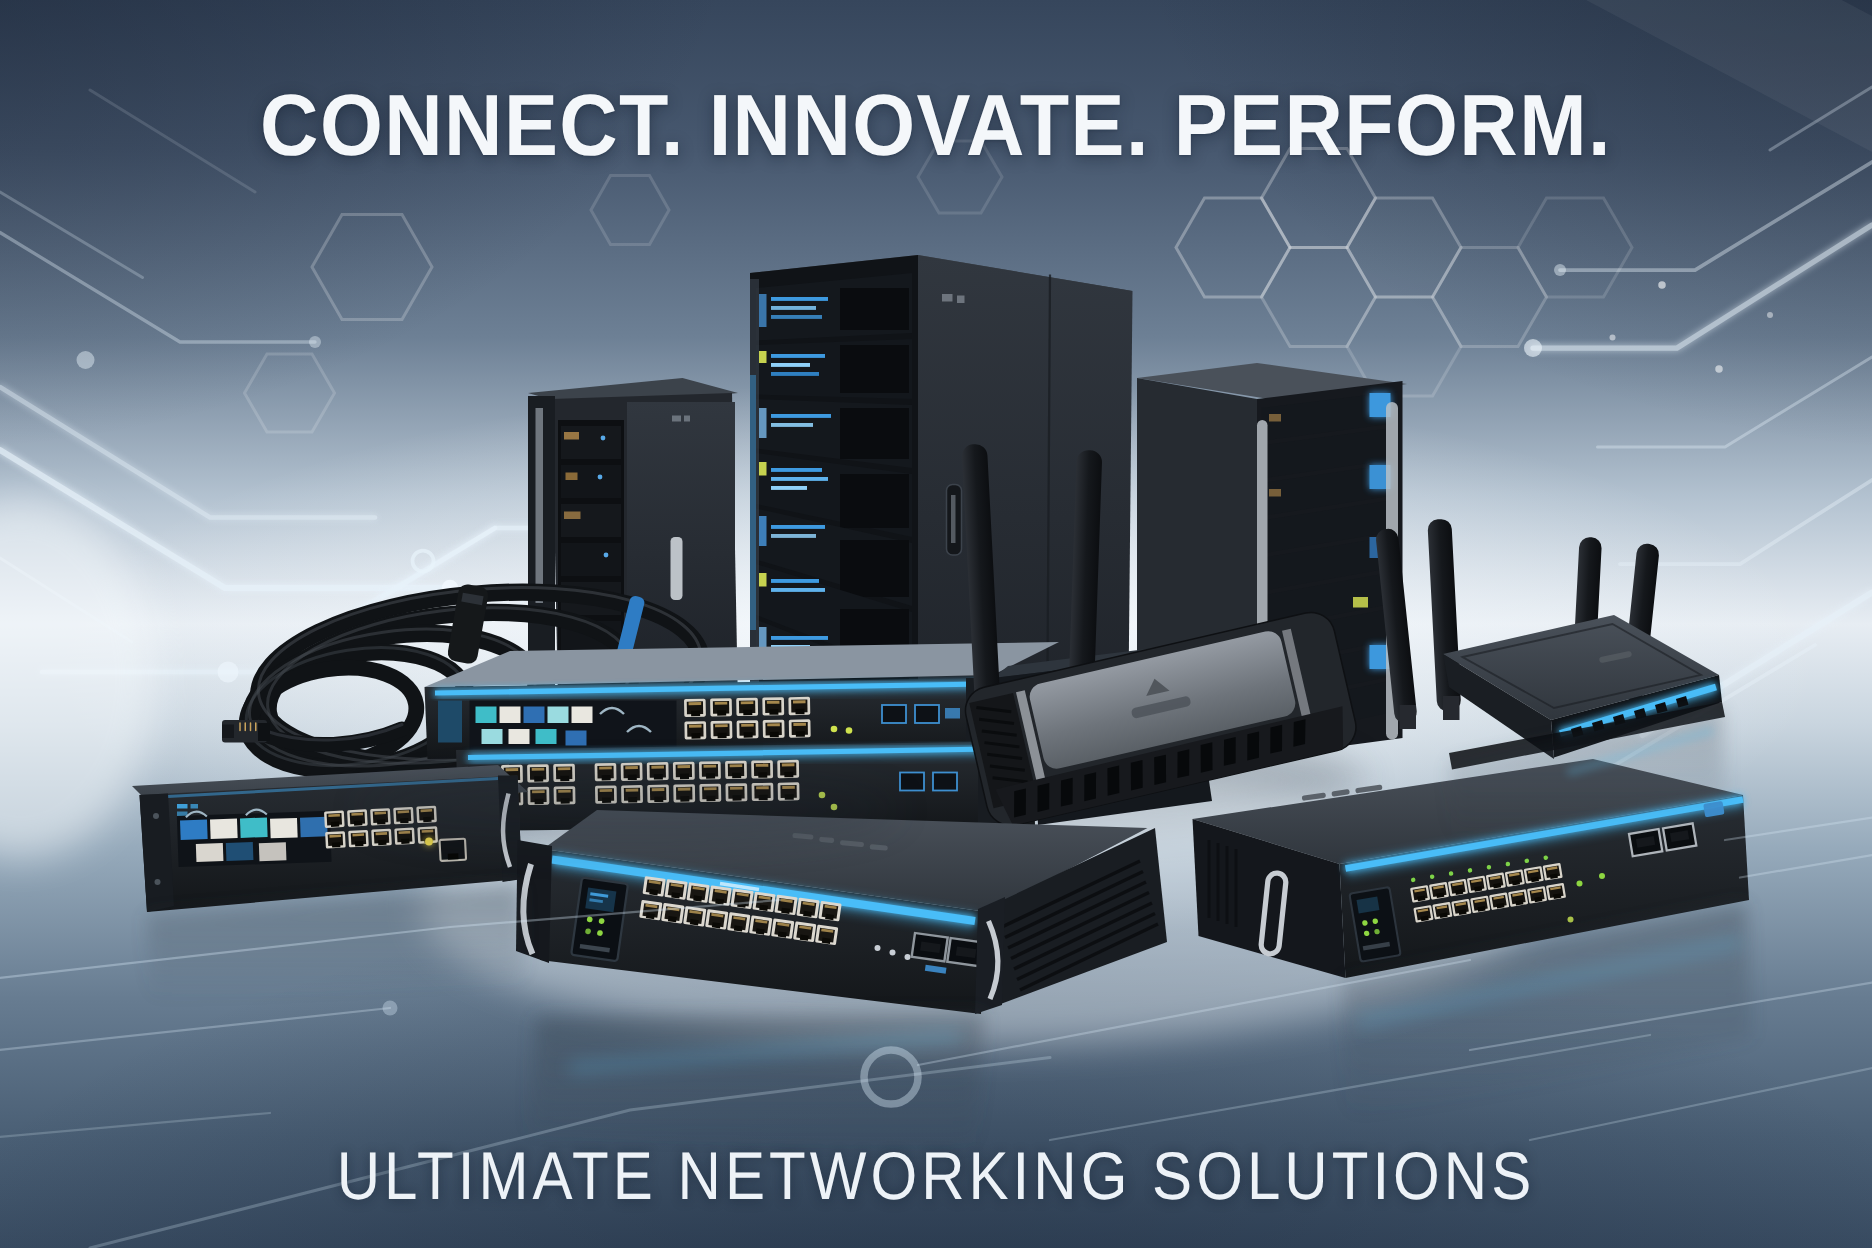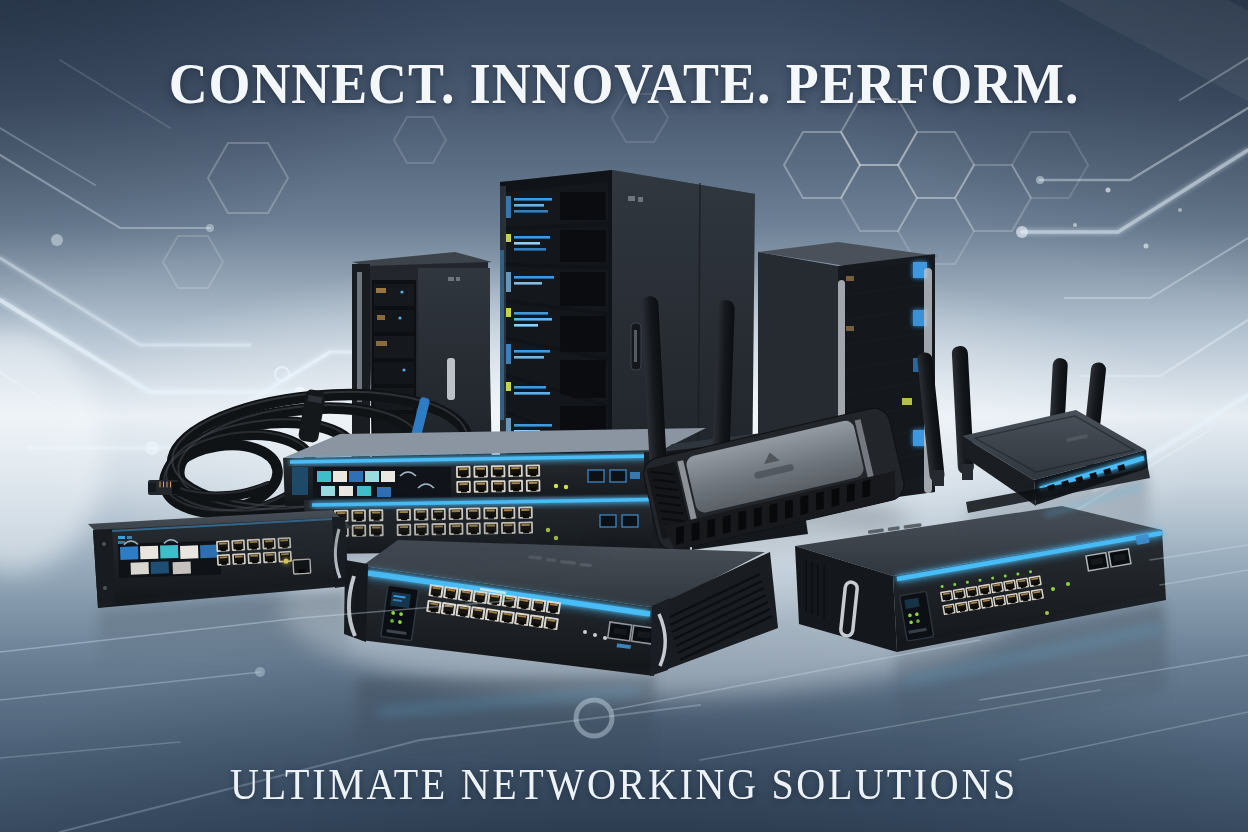--- a/index.html
+++ b/index.html
@@ -1,18 +1,18 @@
 <!DOCTYPE html>
 <html style="--headline-color: #f4f7fa; --tagline-color: #edf2f7; --sky-dark: #36465c; --horizon-light: #e7edf3; --floor-dark: #394c62; --led-cyan: #49bdf8; --led-green: #8ed641; --led-amber: #e3c86a; --device-black: #1b1f24; --device-gray: #3e454d; --port-silver: #d8d4ca; --antenna-black: #17191d; --trace-white: #e8f3fb;"><head>
 <meta charset="utf-8">
 <style>
   html,body{margin:0;padding:0;background:#222;}
   .stage{
     position:relative;width:1248px;height:832px;overflow:hidden;
-    font-family:Liberation Serif, serif;
+    font-family:Liberation Sans, sans-serif;
     background-image:
       radial-gradient(ellipse 900px 620px at -5% -10%, rgba(24,34,51,.60), rgba(24,34,51,0) 62%),
       radial-gradient(ellipse 900px 620px at 105% -10%, rgba(22,31,46,.55), rgba(22,31,46,0) 62%),
       radial-gradient(ellipse 1100px 520px at 50% 112%, rgba(21,33,51,.50), rgba(21,33,51,0) 66%),
       radial-gradient(ellipse 820px 260px at 50% 53%, rgba(247,251,254,.88), rgba(247,251,254,0) 72%),
       linear-gradient(180deg,#36465c 0%,#47586f 12%,#6d8095 27%,#b4c3d1 40%,#e7edf3 50%,#c9d5df 58%,#96aabb 68%,#677c91 80%,#4a5f75 91%,#394c62 100%);
   }
   .scene{position:absolute;inset:0;display:block;}
   .headline{
     position:absolute;left:0;top:50px;width:100%;margin:0;text-align:center;

